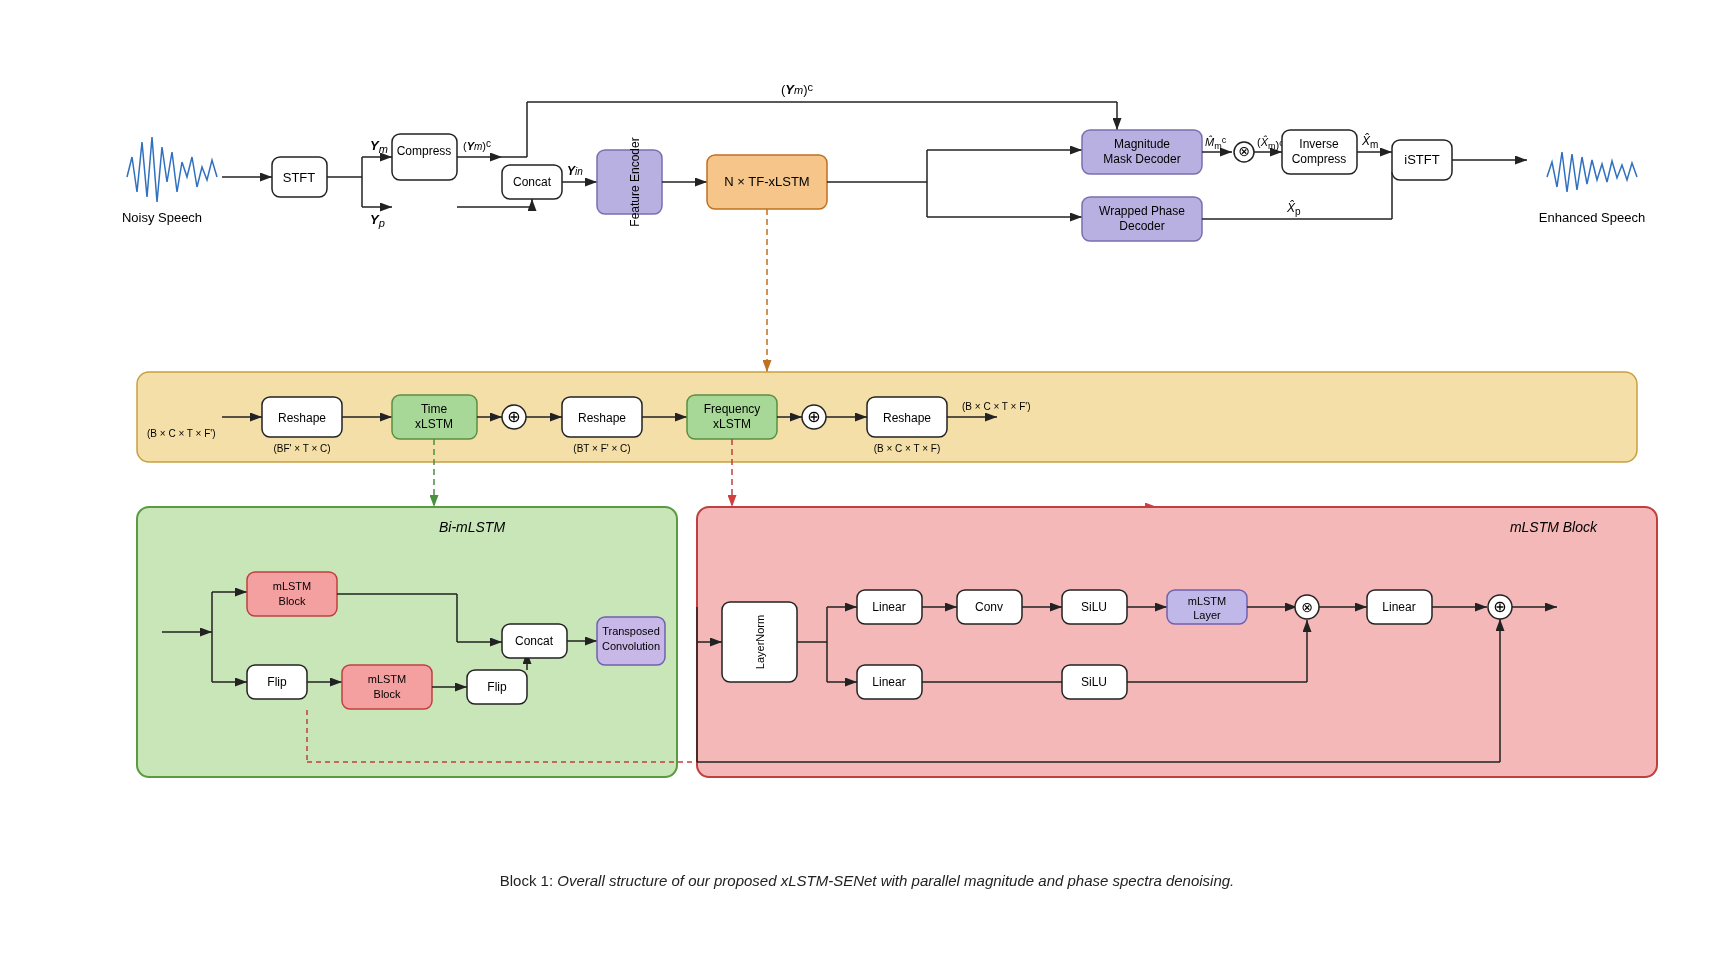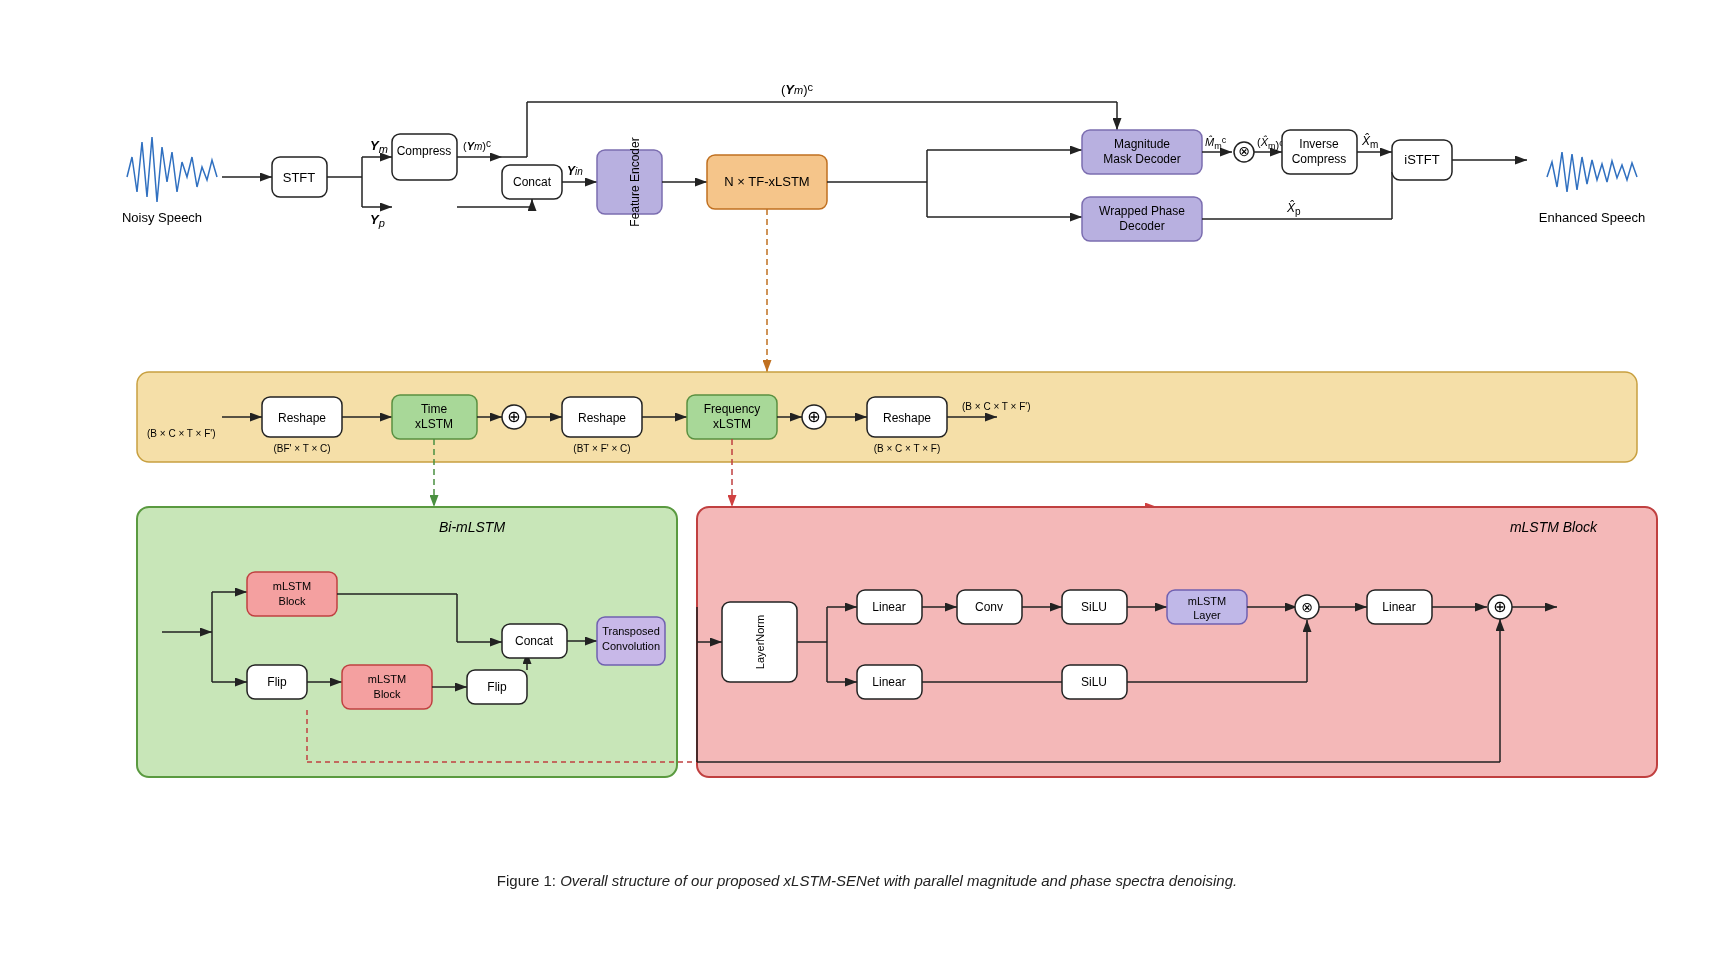--- a/index.html
+++ b/index.html
@@ -331,17 +331,17 @@
     <line x1="590" y1="700" x2="1393" y2="700" stroke="#222" stroke-width="1.5"></line>
     <line x1="1393" y1="700" x2="1393" y2="557" stroke="#222" stroke-width="1.5" marker-end="url(#arrowhead)"></line>
 
     <line x1="1405" y1="545" x2="1450" y2="545" stroke="#222" stroke-width="1.5" marker-end="url(#arrowhead)"></line>
 
     <line x1="900" y1="715" x2="900" y2="715" stroke="#c04040" stroke-width="1.5" stroke-dasharray="5,4"></line>
 
   </svg>
 
   <div style="text-align:center; margin-top: 10px; font-family: Arial, sans-serif; font-size: 15px; color: #222;">
-    <span>Figure 1:</span>
+    <span>Block 1:</span>
     <em> Overall structure of our proposed xLSTM-SENet with parallel magnitude and phase spectra denoising.</em>
   </div>
 
 </div>
 
 </body></html>

